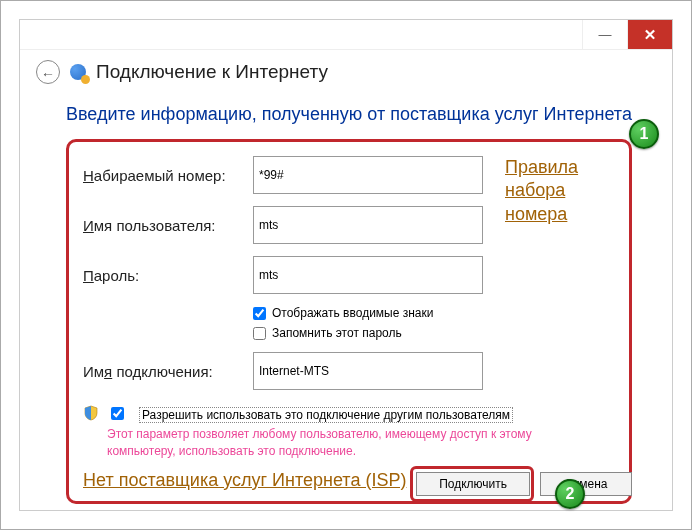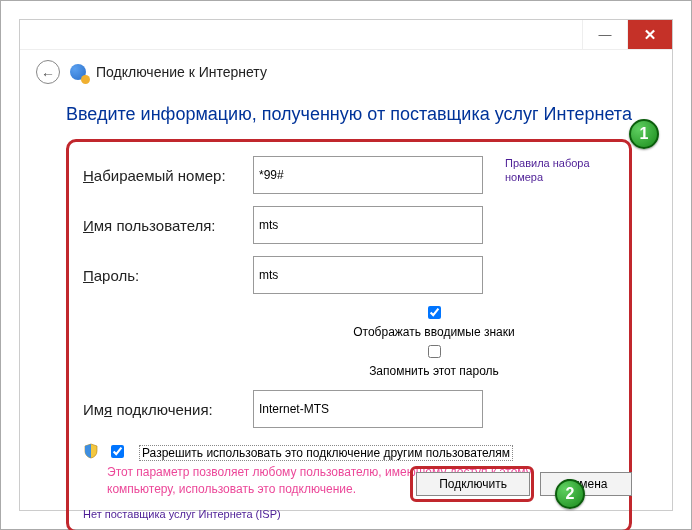--- a/index.html
+++ b/index.html
@@ -71,21 +71,21 @@
   }
   .header-icon::after {
     content: "";
     position: absolute;
     right: -4px; bottom: -4px;
     width: 9px; height: 9px;
     background: #f0b030;
     border-radius: 50%;
   }
   .header-title {
-    font-size: 14px;
+    font-size: 19px;
     color: #222;
     text-align: right;
   }
   .content {
     padding: 0 40px 0 46px;
     position: relative;
   }
   .instruction {
     color: #003399;
     font-size: 18px;
@@ -110,39 +110,39 @@
   .underline { text-decoration: underline; }
   .row input[type="text"] {
     width: 230px;
     height: 22px;
     border: 1px solid #999;
     padding: 18px 5px;
     font-size: 12px;
     font-family: inherit;
   }
   .link {
-    color: #4c1d95;
-    font-size: 11px;
+    color: #a16207;
+    text-decoration: underline;
+    font-size: 18px;
     cursor: pointer;
   }
   .dial-link {
     position: absolute;
     right: 14px;
     top: 14px;
     text-align: left;
     width: 110px;
     line-height: 1.3;
   }
   .check-row {
     display: flex;
     align-items: center;
     margin: 0 0 6px 170px;
     gap: 6px;
     font-size: 12px;
-    flex-direction: column;
   }
   .check-row input { margin: 0; }
   .share-block {
     display: flex;
     align-items: flex-start;
     gap: 8px;
     margin-top: 14px;
     font-size: 12px;
   }
   .shield {

